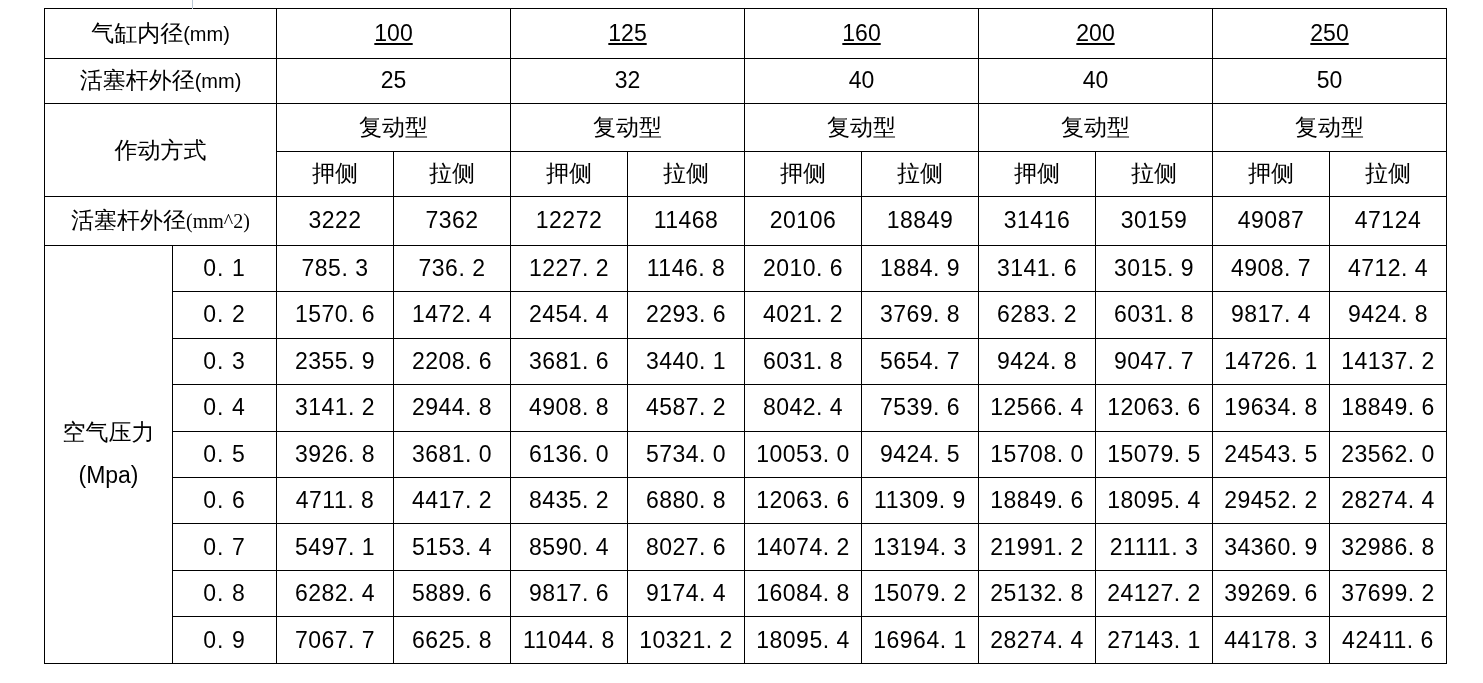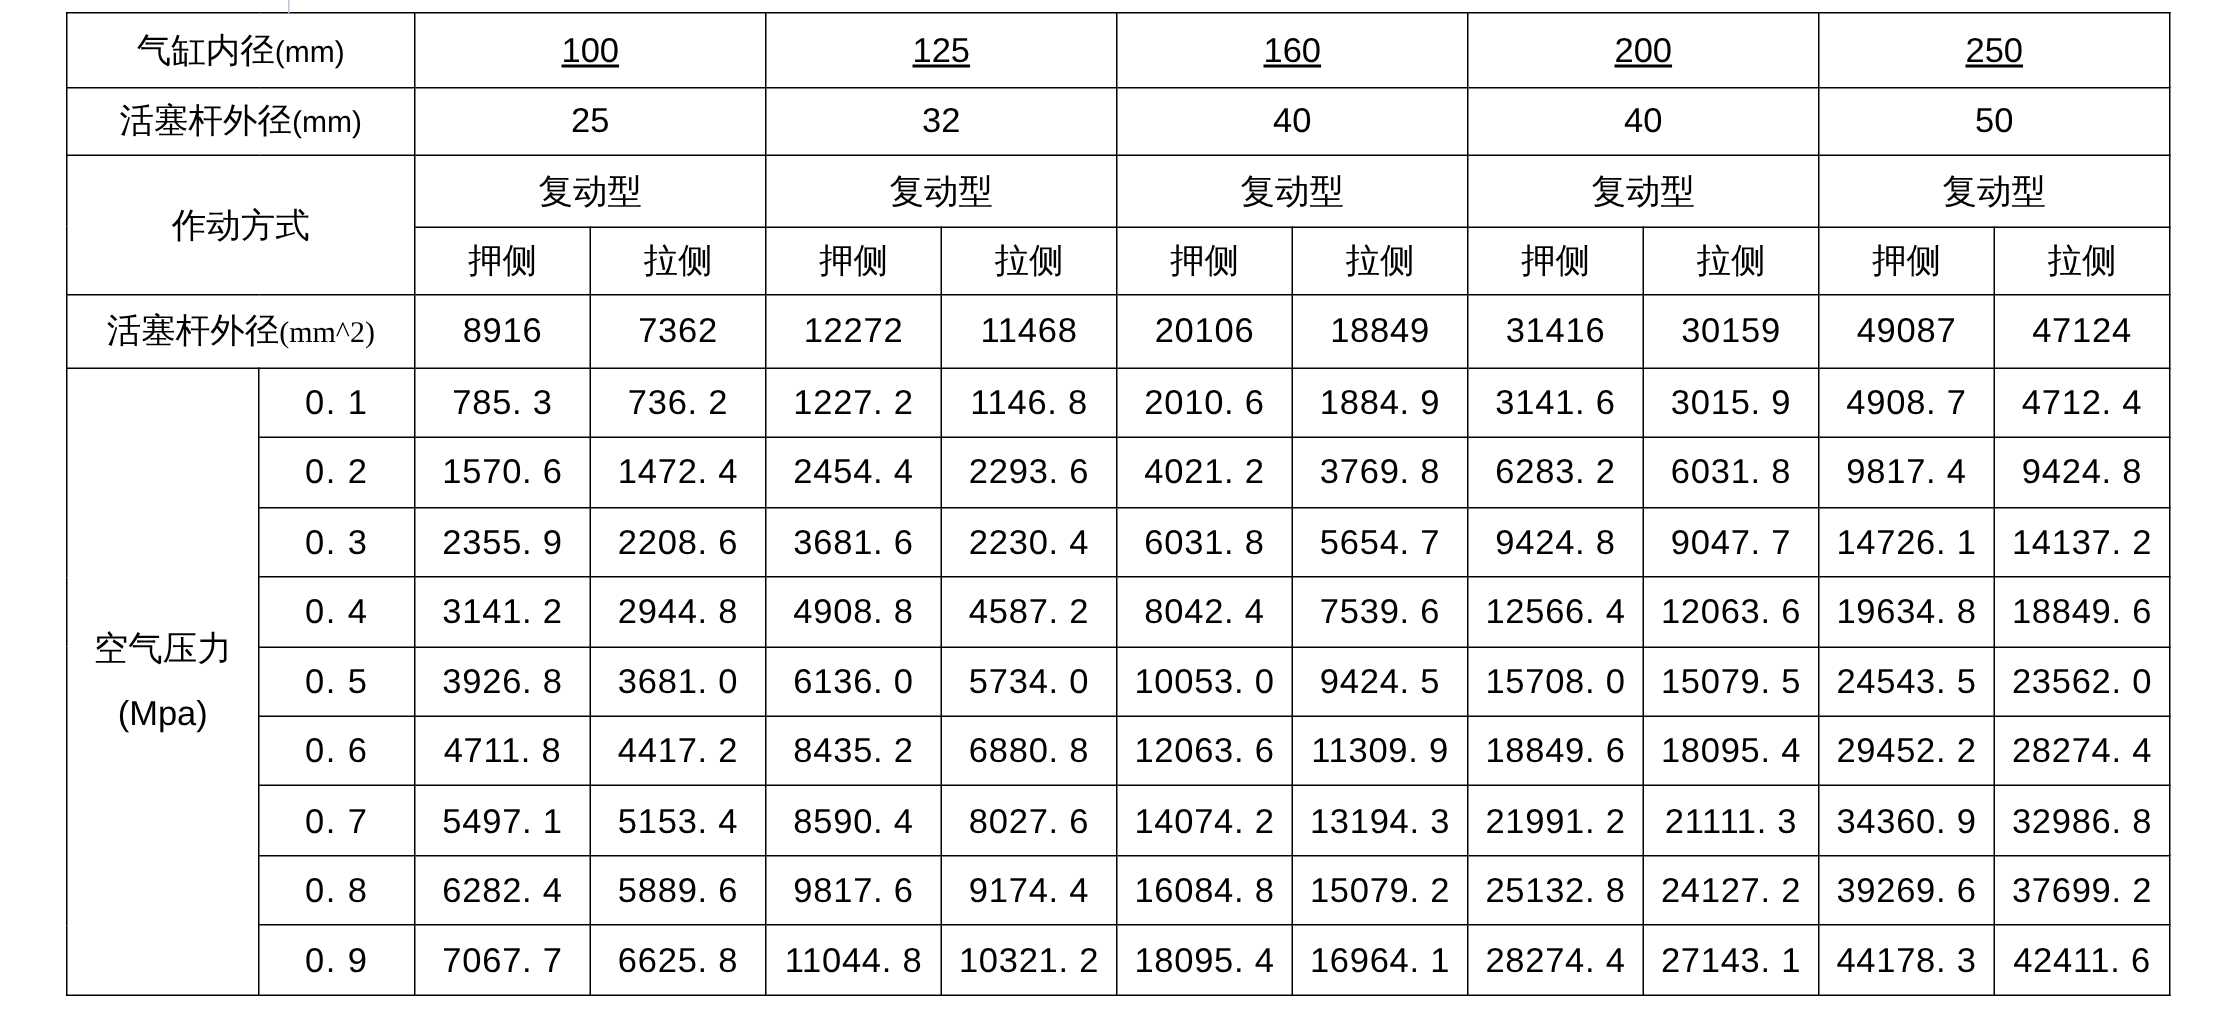--- a/index.html
+++ b/index.html
@@ -165,21 +165,21 @@
         <td>押侧</td>
         <td>拉侧</td>
         <td>押侧</td>
         <td>拉侧</td>
         <td>押侧</td>
         <td>拉侧</td>
       </tr>
 
       <tr style="height:45px">
         <td class="label-left" colspan="2"><span>活塞杆外径</span><span class="unit">(mm^2)</span></td>
-        <td class="num">8916</td>
+        <td class="num">3222</td>
         <td class="num">7362</td>
         <td class="num">12272</td>
         <td class="num">11468</td>
         <td class="num">20106</td>
         <td class="num">18849</td>
         <td class="num">31416</td>
         <td class="num">30159</td>
         <td class="num">49087</td>
         <td class="num">47124</td>
       </tr>
@@ -212,21 +212,21 @@
         <td class="num">6283. 2</td>
         <td class="num">6031. 8</td>
         <td class="num">9817. 4</td>
         <td class="num">9424. 8</td>
       </tr>
       <tr style="height:43px">
         <td class="press">0. 3</td>
         <td class="num">2355. 9</td>
         <td class="num">2208. 6</td>
         <td class="num">3681. 6</td>
-        <td class="num">2230. 4</td>
+        <td class="num">3440. 1</td>
         <td class="num">6031. 8</td>
         <td class="num">5654. 7</td>
         <td class="num">9424. 8</td>
         <td class="num">9047. 7</td>
         <td class="num">14726. 1</td>
         <td class="num">14137. 2</td>
       </tr>
       <tr style="height:43px">
         <td class="press">0. 4</td>
         <td class="num">3141. 2</td>

